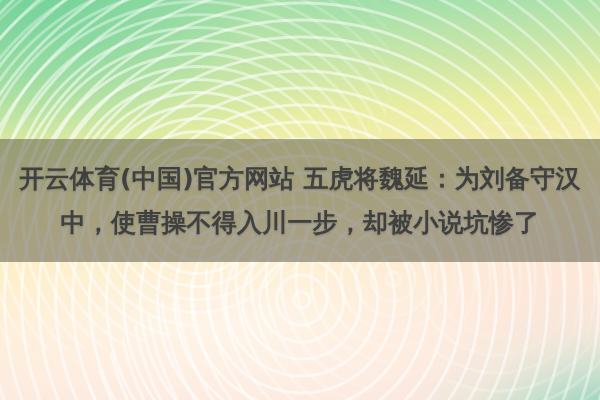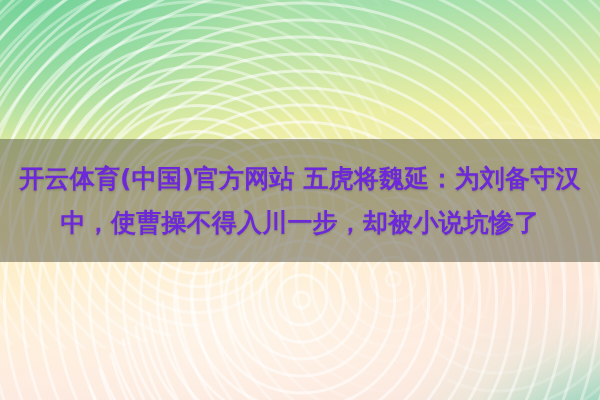--- a/index.html
+++ b/index.html
@@ -228,21 +228,21 @@
     display: flex;
     flex-direction: column;
     align-items: center;
     justify-content: center;
     box-sizing: border-box;
     padding: 0 16px;
   }
 
   #caption-text {
     margin: 0;
-    color: #6d28d9;
+    color: #404040;
     font-family: "DejaVu Sans", "Liberation Sans", sans-serif;
     font-size: 25px;
     font-weight: bold;
     line-height: 44px;
     letter-spacing: 0.2px;
     text-align: center;
     white-space: pre-line;
     text-shadow: 0 1px 2px rgba(60, 58, 48, 0.30);
   }
 </style>

